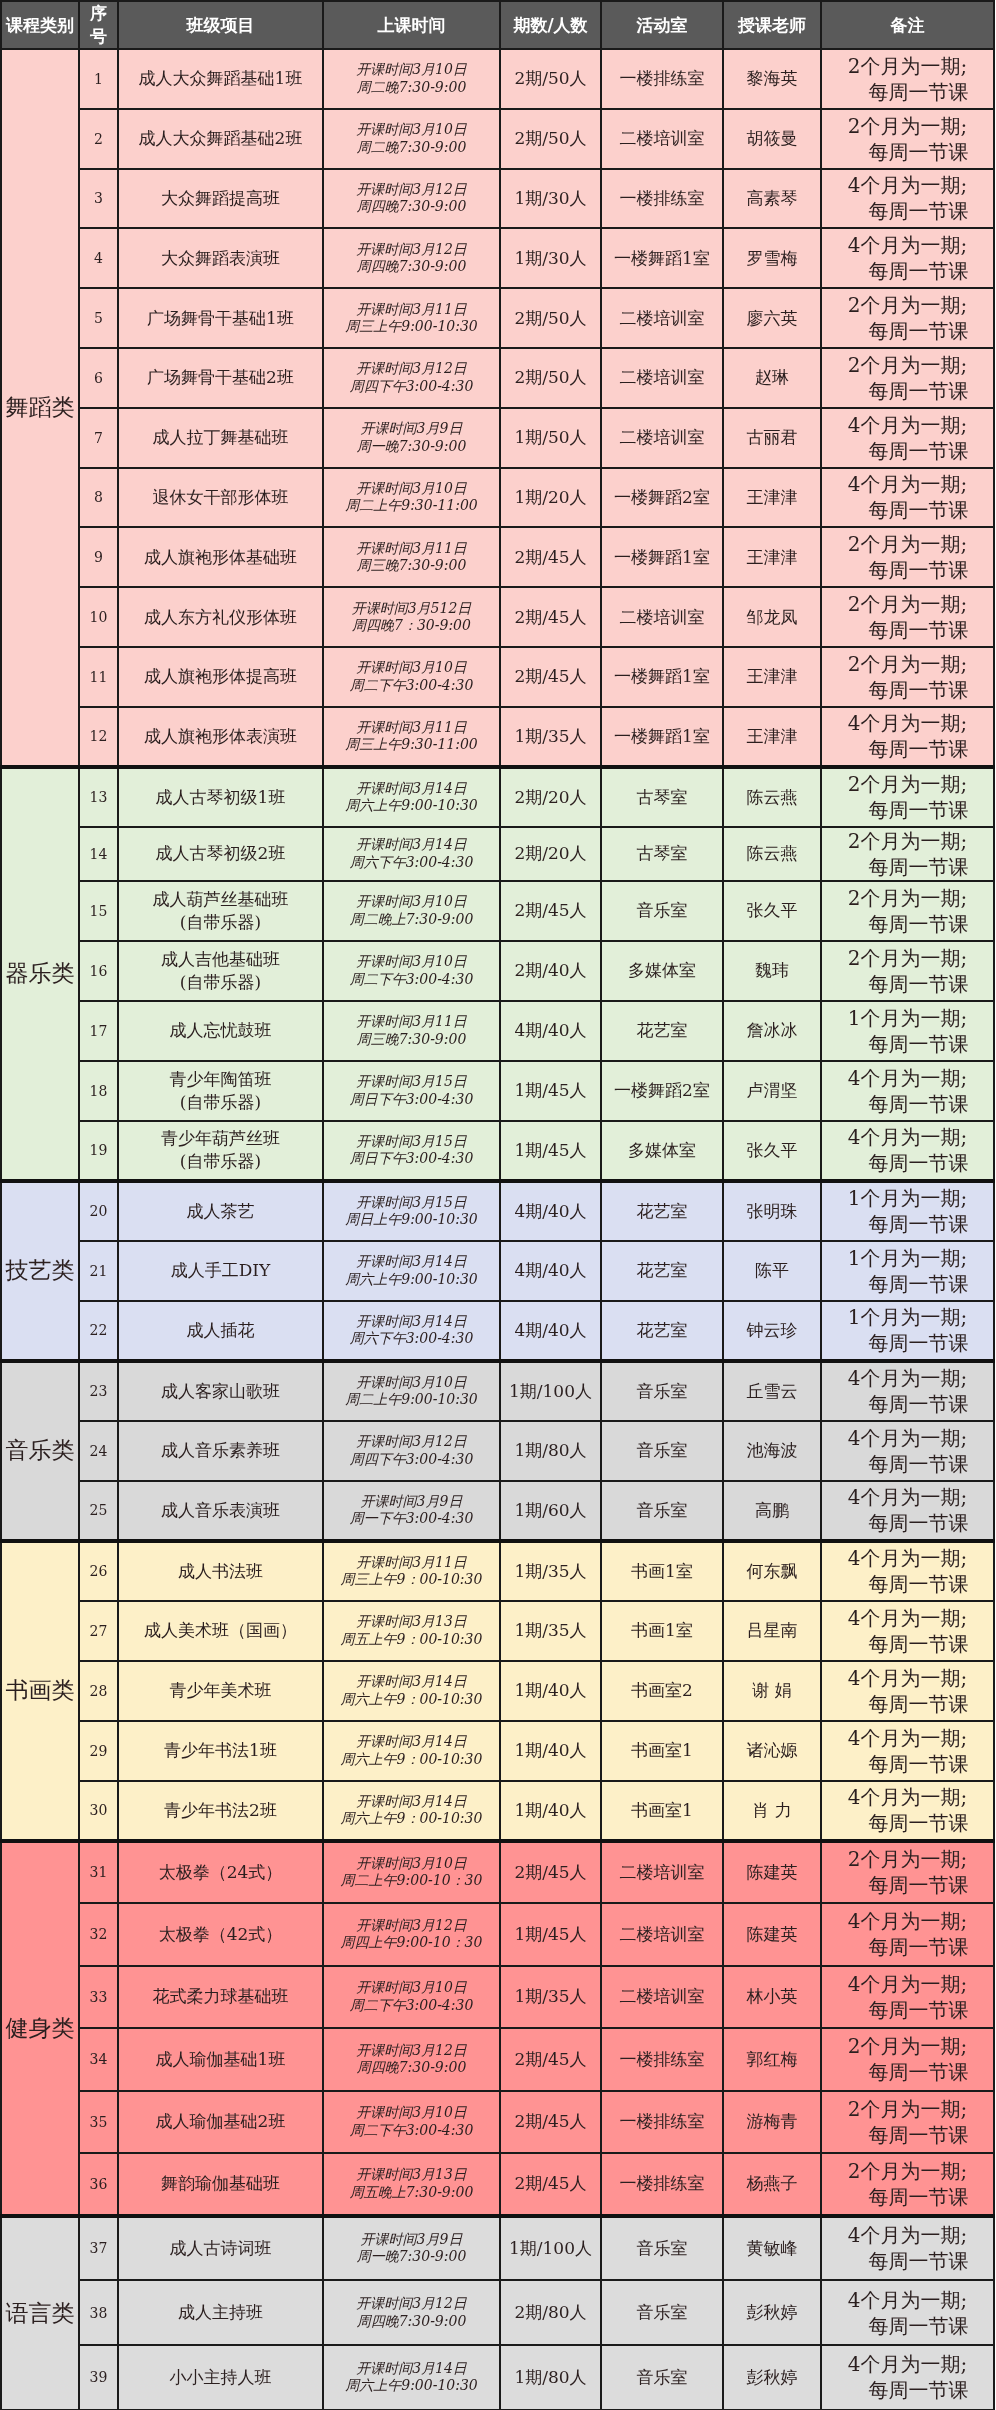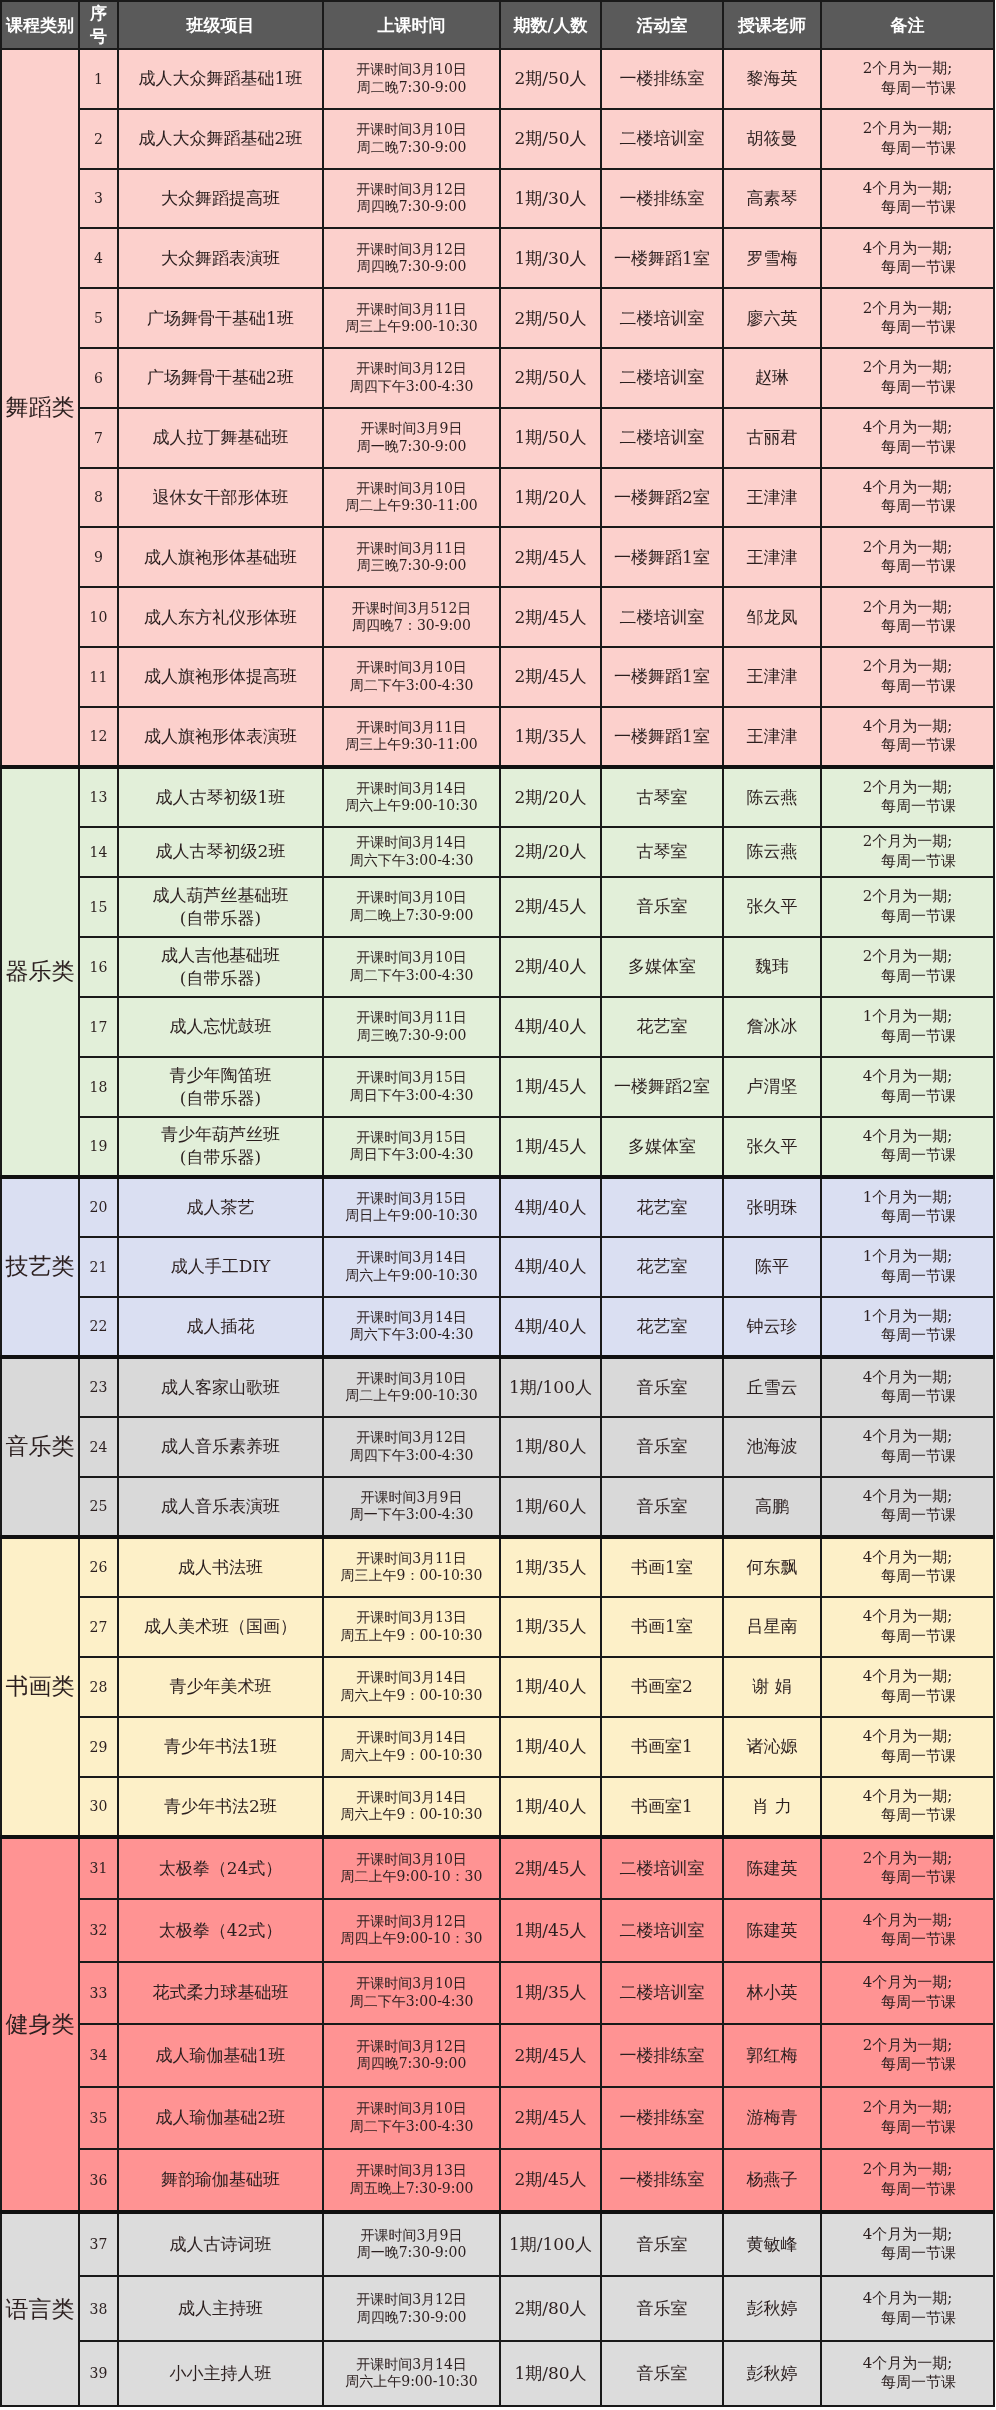--- a/index.html
+++ b/index.html
@@ -3,25 +3,25 @@
 <meta charset="utf-8">
 <style>
   html, body { margin: 0; padding: 0; background: #ffffff; }
   body { width: 996px; height: 2410px; overflow: hidden; font-family: "DejaVu Serif", "Liberation Serif", serif; }
   table.sched { border-collapse: collapse; table-layout: fixed; width: 993px; position: absolute; left: 0; top: 0; }
   table.sched td, table.sched th { border: 2px solid #1a1a1a; text-align: center; vertical-align: middle; padding: 0 2px; color: #2b1f1f; }
   table.sched th { background: #5a5a5a; color: #ffffff; font-weight: bold; font-size: 17px; height: 36px; font-family: "DejaVu Sans", "Liberation Sans", sans-serif; }
   td.cat { font-size: 23px; font-family: "DejaVu Sans", "Liberation Sans", sans-serif; }
   td.seq { font-size: 14px; }
   td.name { font-size: 17px; line-height: 1.35; }
-  td.time { font-size: 14px; line-height: 1.25; }
+  td.time { font-size: 14px; line-height: 1.25; font-style: italic; }
   td.qty { font-size: 17px; }
   td.room { font-size: 17px; }
   td.teacher { font-size: 17px; }
-  td.note { font-size: 15px; line-height: 1.3; }
+  td.note { font-size: 20px; line-height: 1.3; }
   td.note .l2 { display: block; padding-left: 22px; }
   tr.sec-start td { border-top: 4px solid #111; }
   .g-dance td { background: #fcd0cc; }
   .g-instr td { background: #e2efd9; }
   .g-craft td { background: #dadff2; }
   .g-music td { background: #d9d9d9; }
   .g-paint td { background: #fdf0c8; }
   .g-fit td { background: #ff9393; }
   .g-lang td { background: #dcdcdc; }
   .l { display: block; }

